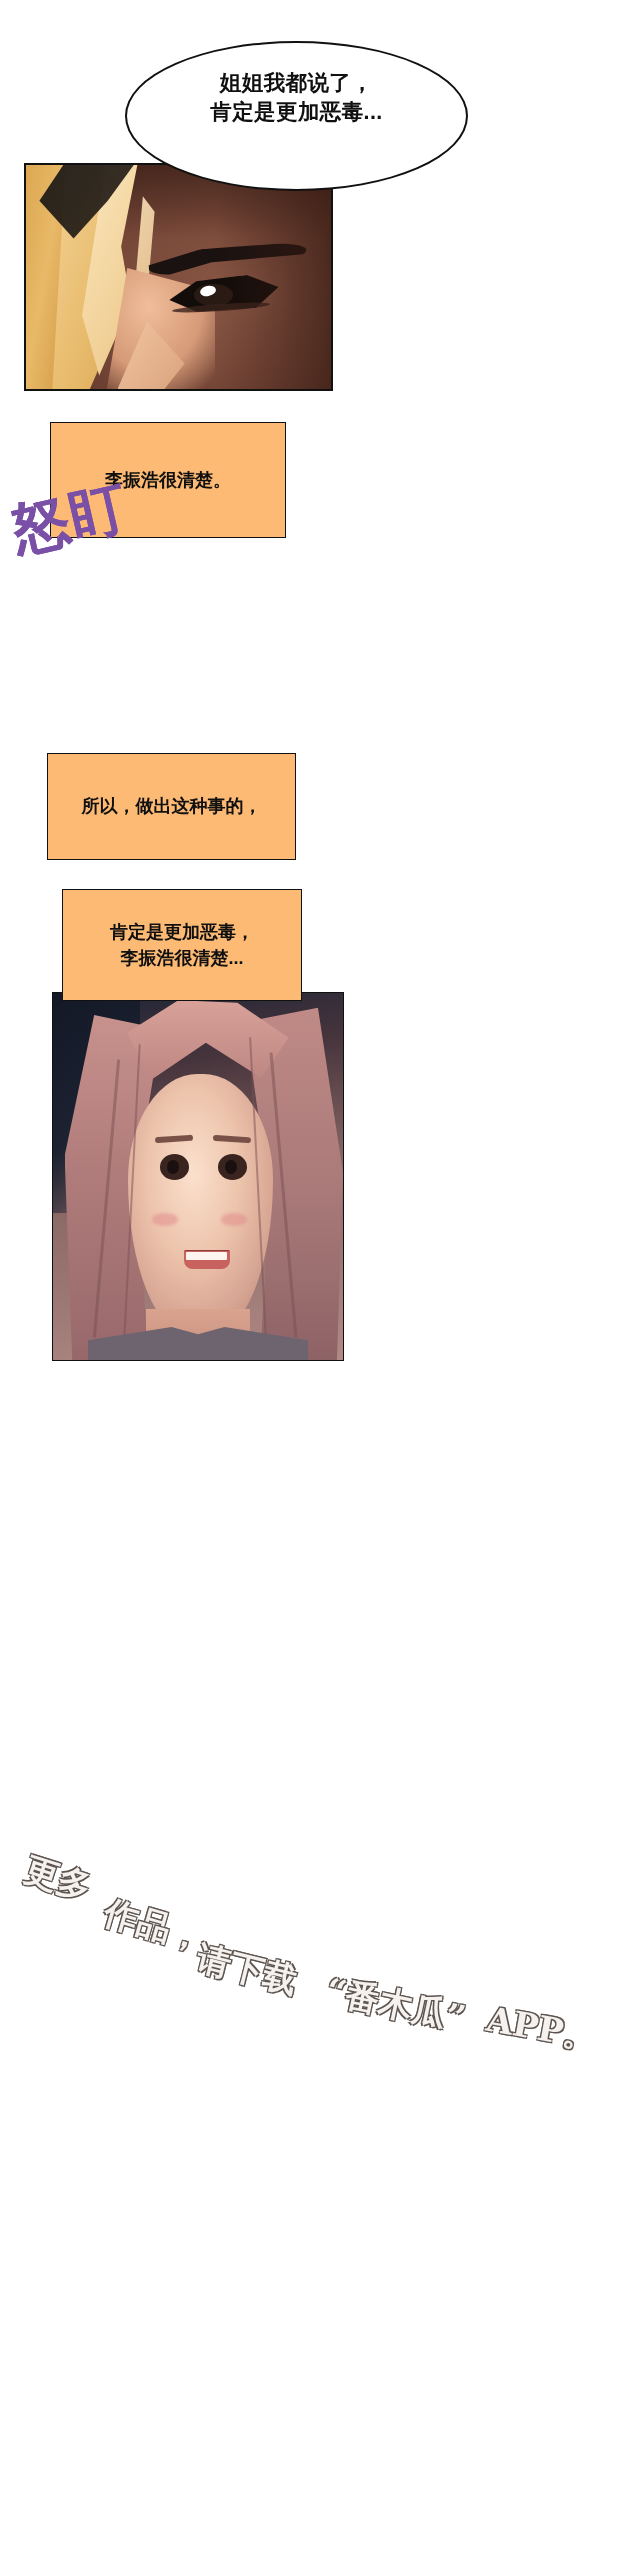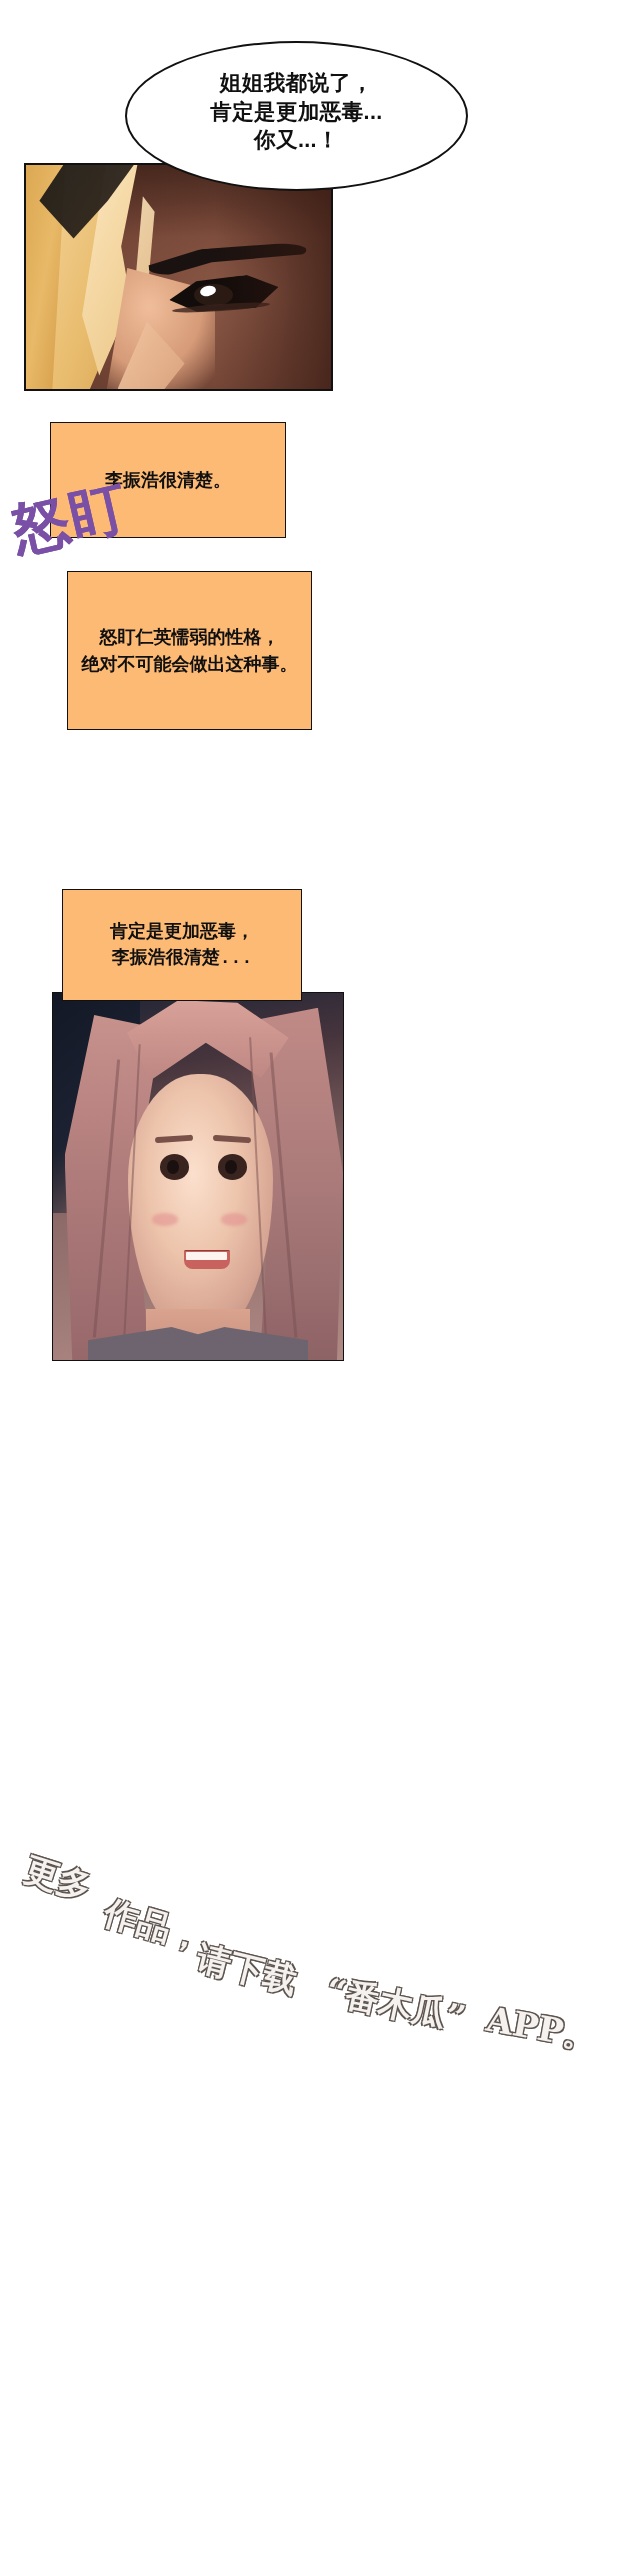--- a/index.html
+++ b/index.html
@@ -113,21 +113,21 @@
     position:absolute;border:1.7px solid #111;background:#fdba74;box-sizing:border-box;
     display:flex;align-items:center;justify-content:center;text-align:center;
     color:#101010;font-weight:700;z-index:20;
   }
   .nbox .lines{line-height:1.45;font-size:18px;}
   .nbox .lines div{white-space:nowrap;}
 
   #nbox1{left:50px;top:422px;width:236px;height:116px;}
   #nbox2{left:67px;top:571px;width:245px;height:159px;}
   #nbox3{left:47px;top:753px;width:249px;height:107px;}
-  #nbox4{left:62px;top:889px;width:240px;height:112px;font-family:Liberation Mono, monospace;}
+  #nbox4{left:62px;top:889px;width:240px;height:112px;}
 
   
   .panel2{
     position:absolute;left:52px;top:992px;width:292px;height:369px;
     border:1.7px solid #111;box-sizing:border-box;overflow:hidden;z-index:10;
   }
   .p2-bg{
     position:absolute;inset:0;
     background:linear-gradient(170deg,#1d2436 0%,#46343c 22%,#8d6b68 55%,#b08a85 100%);
   }
@@ -210,21 +210,20 @@
 </style>
 </head>
 <body>
 
 <div class="page">
 
   <div class="bubble"></div>
   <div class="bubble-text">
     <div>姐姐我都说了，</div>
     <div>肯定是更加恶毒...</div>
-    <div>你又...！</div>
   </div>
 
   <div class="panel1">
     <div class="p1-inner">
       <div class="p1-skin"></div>
       <div class="p1-shadowT"></div>
       <div class="hair hair1"></div>
       <div class="hair hair2"></div>
       <div class="hair hair3"></div>
       <div class="hair hair-dark"></div>
@@ -241,27 +240,26 @@
   </div>
 
   <div class="sfx">怒盯</div>
 
   <div class="nbox" id="nbox1">
     <div class="lines">
       <div>李振浩很清楚。</div>
     </div>
   </div>
 
-  <div class="nbox" id="nbox2">
+
+  <div class="nbox" id="nbox3">
     <div class="lines">
-      <div>怒盯仁英懦弱的性格，</div>
-      <div>绝对不可能会做出这种事。</div>
+      <div>所以，做出这种事的，</div>
     </div>
   </div>
-
 
   <div class="nbox" id="nbox4">
     <div class="lines">
       <div>肯定是更加恶毒，</div>
       <div>李振浩很清楚...</div>
     </div>
   </div>
 
   <div class="panel2">
     <div class="p2-bg"></div>

